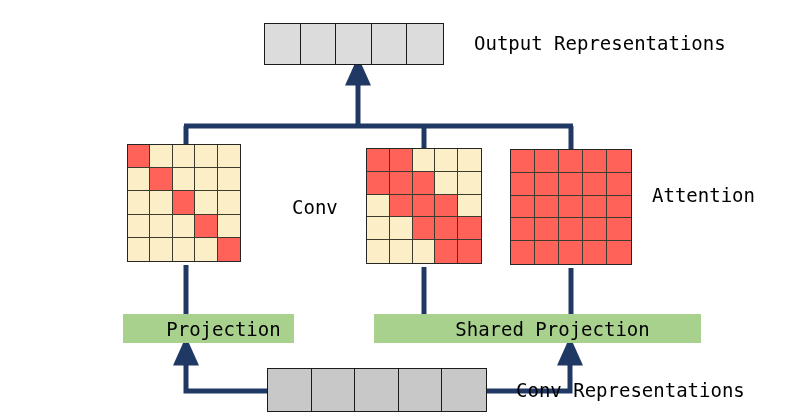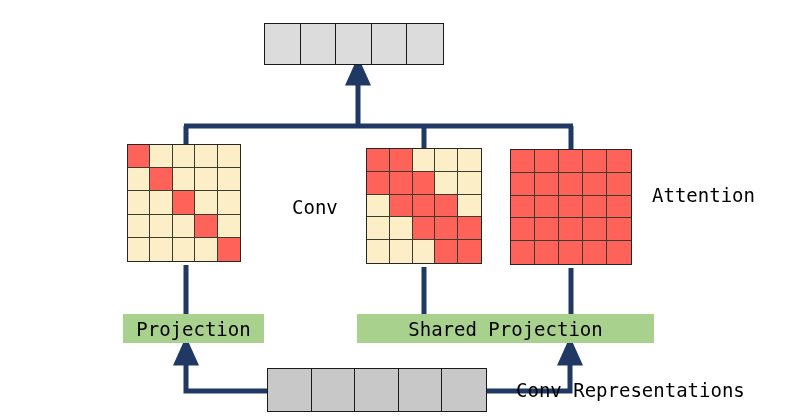--- a/index.html
+++ b/index.html
@@ -91,23 +91,24 @@
   .proj-box {
     position: absolute;
     background: #a9d18e;
     display: flex;
     align-items: center;
     justify-content: center;
     font-size: 19px;
     color: #000000;
     letter-spacing: 0px;
     white-space: nowrap;
+    padding-left: 30px;
   }
   #projection-box        { left: 123px; top: 314px; width: 141px; height: 29px; }
-  #shared-projection-box { left: 357px; top: 314px; width: 297px; height: 29px; }
+  #shared-projection-box { left: 374px; top: 314px; width: 297px; height: 29px; }
 
   
   .label {
     position: absolute;
     font-size: 19px;
     color: #000000;
     white-space: nowrap;
   }
   #label-output-representations { left: 474px; top: 32px; }
   #label-input-representations  { left: 516px; top: 379px; }
@@ -149,20 +150,21 @@
     </g>
   </svg>
 
   <div class="token-row" id="output-row">
     <div class="token-cell"></div>
     <div class="token-cell"></div>
     <div class="token-cell"></div>
     <div class="token-cell"></div>
     <div class="token-cell"></div>
   </div>
+  <div class="label" id="label-output-representations">Output Representations</div>
 
   <div class="matrix" id="matrix-pointwise">
       <div class="mcell on"></div>
       <div class="mcell off"></div>
       <div class="mcell off"></div>
       <div class="mcell off"></div>
       <div class="mcell off"></div>
       <div class="mcell off"></div>
       <div class="mcell on"></div>
       <div class="mcell off"></div>

